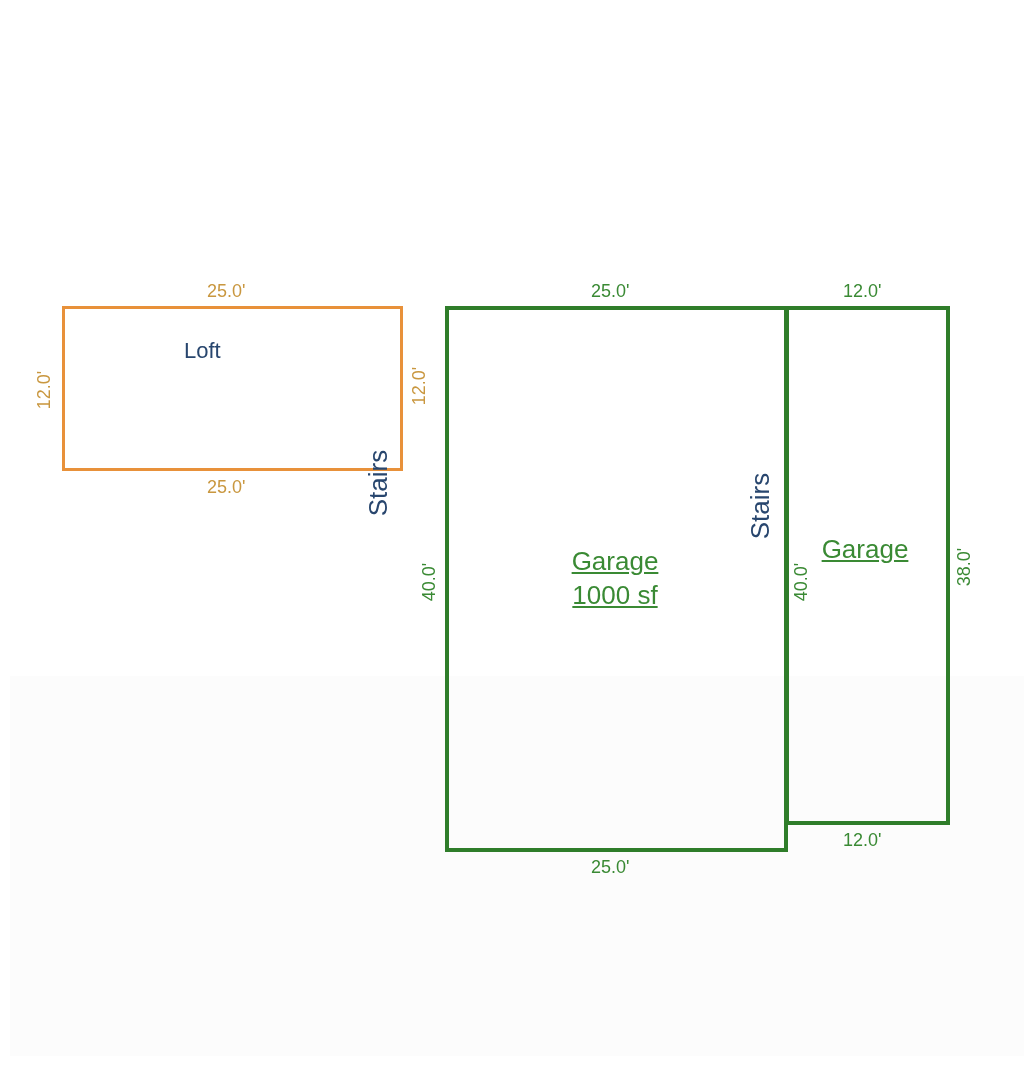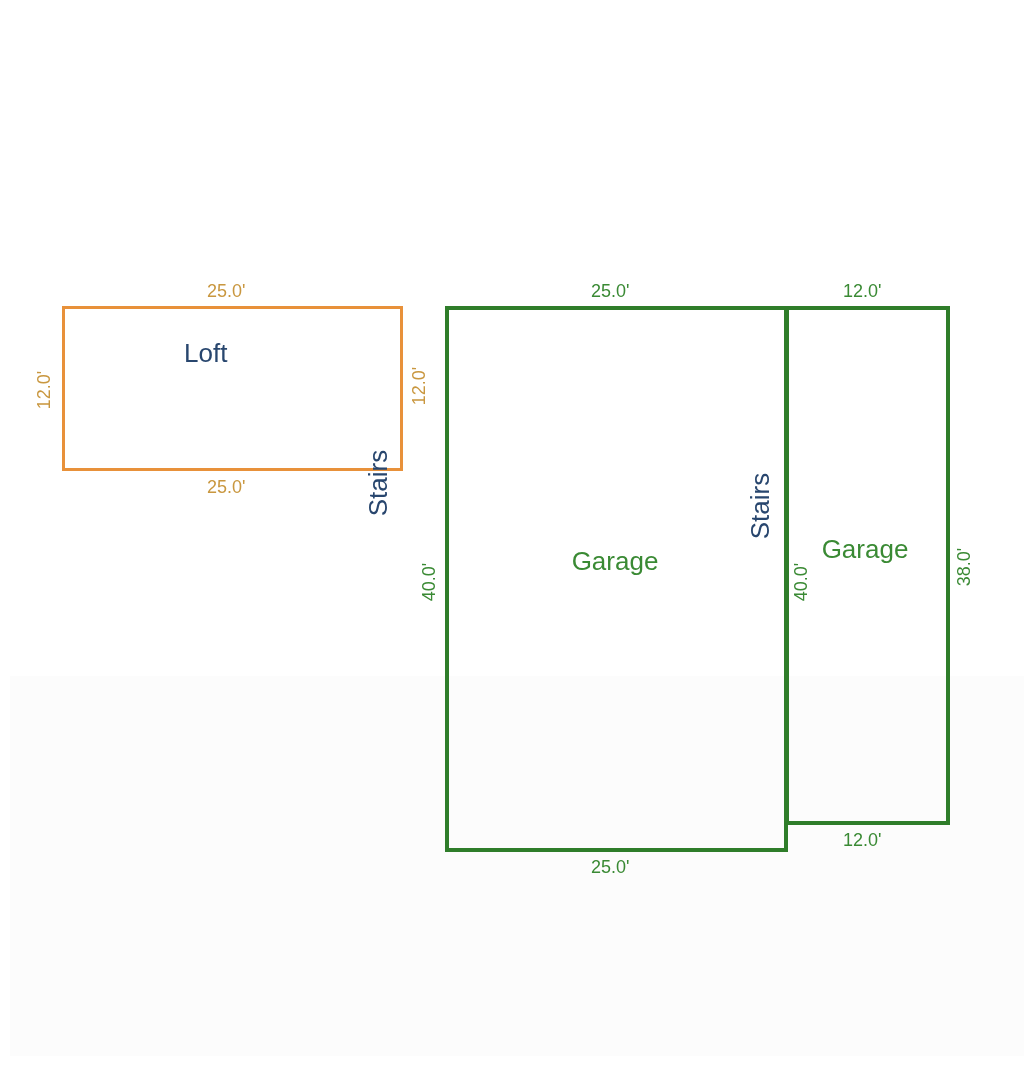--- a/index.html
+++ b/index.html
@@ -12,22 +12,22 @@
       position: absolute; left: 10px; top: 676px; width: 1014px; height: 380px;
       background: #fcfcfc;
     }
     .room { position: absolute; box-sizing: border-box; }
     .loft { left: 62px; top: 306px; width: 341px; height: 165px; border: 3px solid #e8913a; }
     .garage1 { left: 445px; top: 306px; width: 343px; height: 546px; border: 4px solid #2f7d2a; }
     .garage2 { left: 785px; top: 306px; width: 165px; height: 519px; border: 4px solid #2f7d2a; }
     .lbl { position: absolute; white-space: nowrap; line-height: 1; }
     .dim-orange { color: #c9973f; font-size: 18px; }
     .dim-green { color: #3a8a34; font-size: 18px; }
-    .room-name-blue { color: #28466e; font-size: 26px; }
-    .room-name-green { color: #3a8a34; font-size: 26px; text-align: center; line-height: 1.3; }
+    .room-name-blue { color: #28466e; font-size: 22px; }
+    .room-name-green { color: #3a8a34; font-size: 26px; text-align: center; line-height: 1.3; text-decoration: underline; }
     .stairs { color: #28466e; font-size: 26px; }
     .rot { transform-origin: center center; transform: rotate(-90deg); }
   </style>
 </head>
 <body>
 
 <div class="lower-bg"></div>
 
 <div class="room loft"></div>
 <div class="lbl dim-orange" style="left:207px; top:282px;">25.0'</div>
@@ -37,20 +37,21 @@
 <div class="lbl room-name-blue" style="left:184px; top:340px;">Loft</div>
 <div class="lbl stairs rot" style="left:340px; top:470px; width:76px; text-align:center;">Stairs</div>
 
 <div class="room garage1"></div>
 <div class="lbl dim-green" style="left:591px; top:282px;">25.0'</div>
 <div class="lbl dim-green" style="left:591px; top:858px;">25.0'</div>
 <div class="lbl dim-green rot" style="left:406px; top:573px; width:46px; text-align:center;">40.0'</div>
 <div class="lbl dim-green rot" style="left:778px; top:573px; width:46px; text-align:center;">40.0'</div>
 <div class="lbl room-name-green" style="left:545px; top:545px; width:140px;">
   <div>Garage</div>
+  <div>1000 sf</div>
 </div>
 <div class="lbl stairs rot" style="left:722px; top:493px; width:76px; text-align:center;">Stairs</div>
 
 <div class="room garage2"></div>
 <div class="lbl dim-green" style="left:843px; top:282px;">12.0'</div>
 <div class="lbl dim-green" style="left:843px; top:831px;">12.0'</div>
 <div class="lbl dim-green rot" style="left:941px; top:558px; width:46px; text-align:center;">38.0'</div>
 <div class="lbl room-name-green" style="left:800px; top:533px; width:130px;">
   <div>Garage</div>
 </div>

